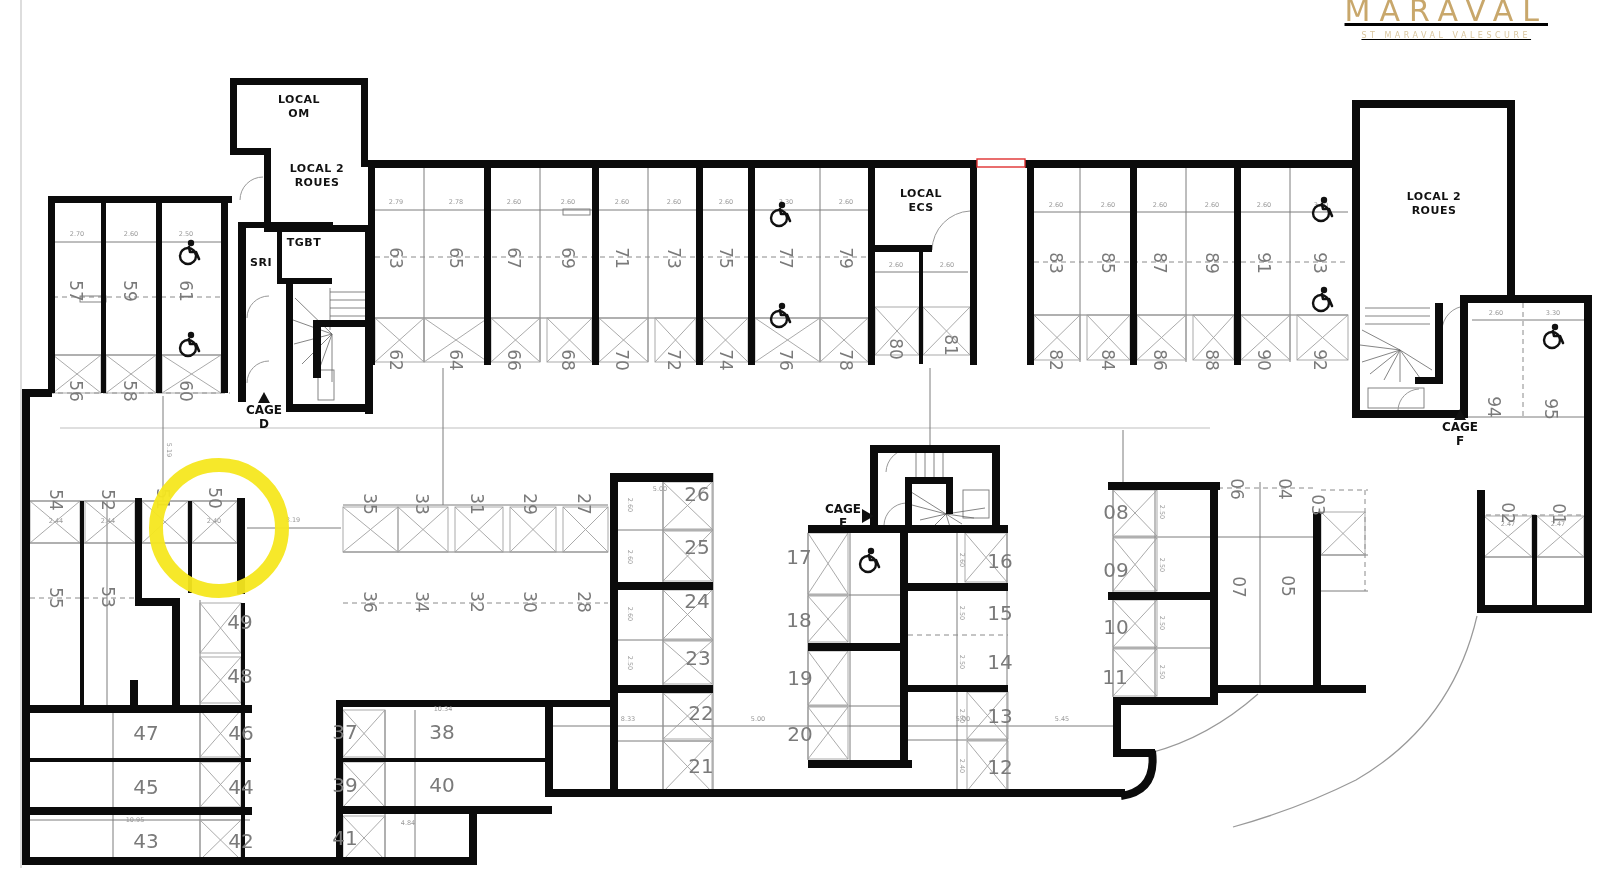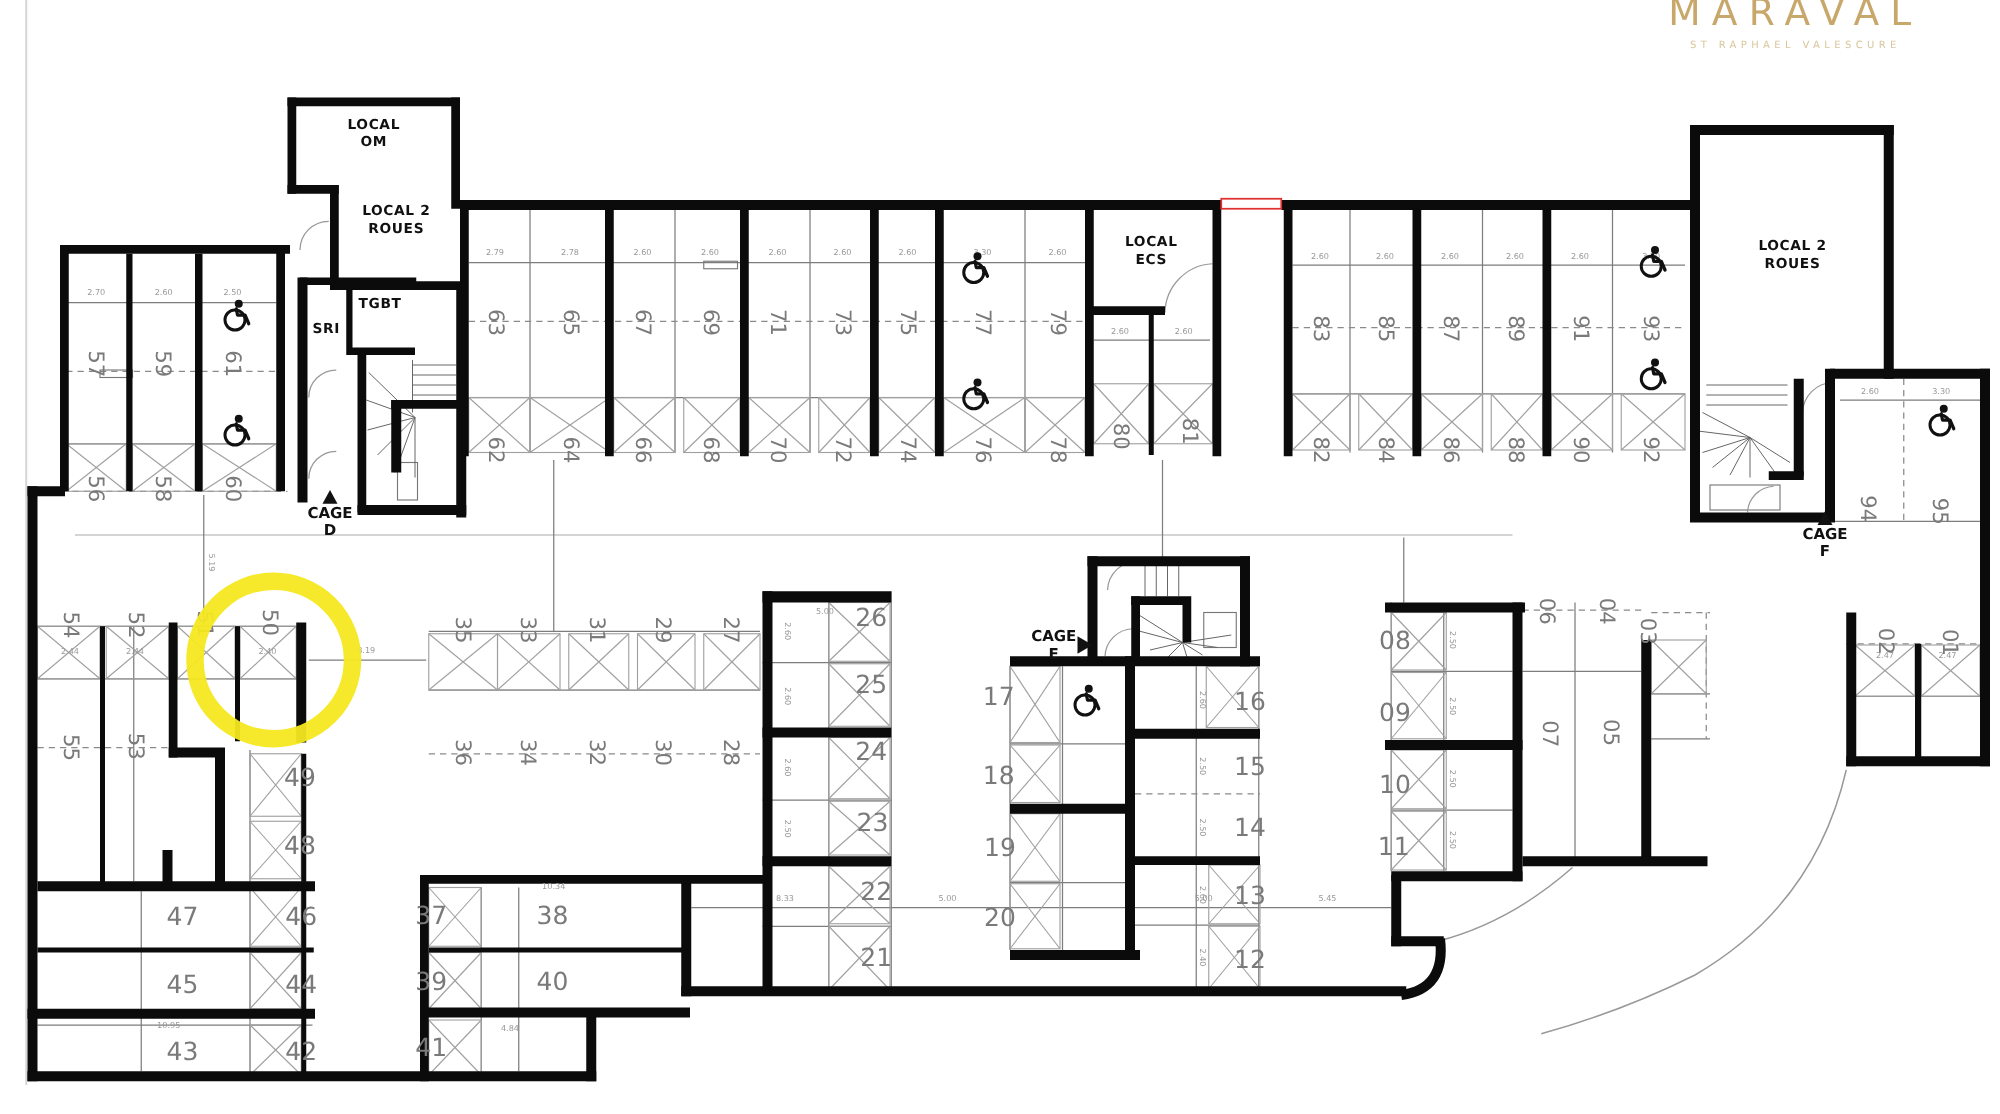--- a/index.html
+++ b/index.html
@@ -1,18 +1,18 @@
 <!DOCTYPE html>
 <html><head>
 <meta charset="utf-8">
 <style>
   html,body{margin:0;padding:0;background:#fff;}
   .stage{position:relative;width:1600px;height:891px;background:#fff;overflow:hidden;
          font-family:"DejaVu Sans","Liberation Sans",sans-serif;}
-  .logo{position:absolute;top:0;right:62px;text-align:center;line-height:1;}
+  .logo{position:absolute;top:0;right:52px;text-align:center;line-height:1;text-decoration:underline;}
   .logo-title{font-size:30px;letter-spacing:9px;font-weight:400;margin-top:-4px;}
   .logo-sub{font-size:8px;letter-spacing:3.5px;margin-top:6px;}
   svg{position:absolute;left:0;top:0;}
   text{font-family:"DejaVu Sans","Liberation Sans",sans-serif;}
 </style>
 </head>
 <body>
 
 <div class="stage">
   <svg id="plan" viewBox="0 0 1600 891" width="1600" height="891">
@@ -583,15 +583,15 @@
       <path d="M 869 555 L 870 560 L 876 560 L 879 567" fill="none" stroke="#111111" stroke-width="2.6" stroke-linecap="round" stroke-linejoin="round"></path>
       <circle cx="868" cy="564" r="8" fill="none" stroke="#111111" stroke-width="2.4"></circle>
       <circle cx="1555" cy="327" r="3.2" fill="#111111"></circle>
       <path d="M 1553 331 L 1554 336 L 1560 336 L 1563 343" fill="none" stroke="#111111" stroke-width="2.6" stroke-linecap="round" stroke-linejoin="round"></path>
       <circle cx="1552" cy="340" r="8" fill="none" stroke="#111111" stroke-width="2.4"></circle>
       <rect x="977" y="159" width="48" height="8" fill="#fff" stroke="#E03131" stroke-width="1.4"></rect>
       <circle cx="219" cy="528" r="63" fill="none" stroke="#F5E71F" stroke-width="14" opacity="0.95"></circle>
     </svg>
   <div class="logo">
     <div class="logo-title" style="color: rgb(200, 167, 107);">MARAVAL</div>
-    <div class="logo-sub" style="color: rgb(217, 198, 158);">ST RAPHAEL VALESCURE</div>
+    <div class="logo-sub" style="color: rgb(217, 198, 158);">ST MARAVAL VALESCURE</div>
   </div>
 </div>
 
 </body></html>

